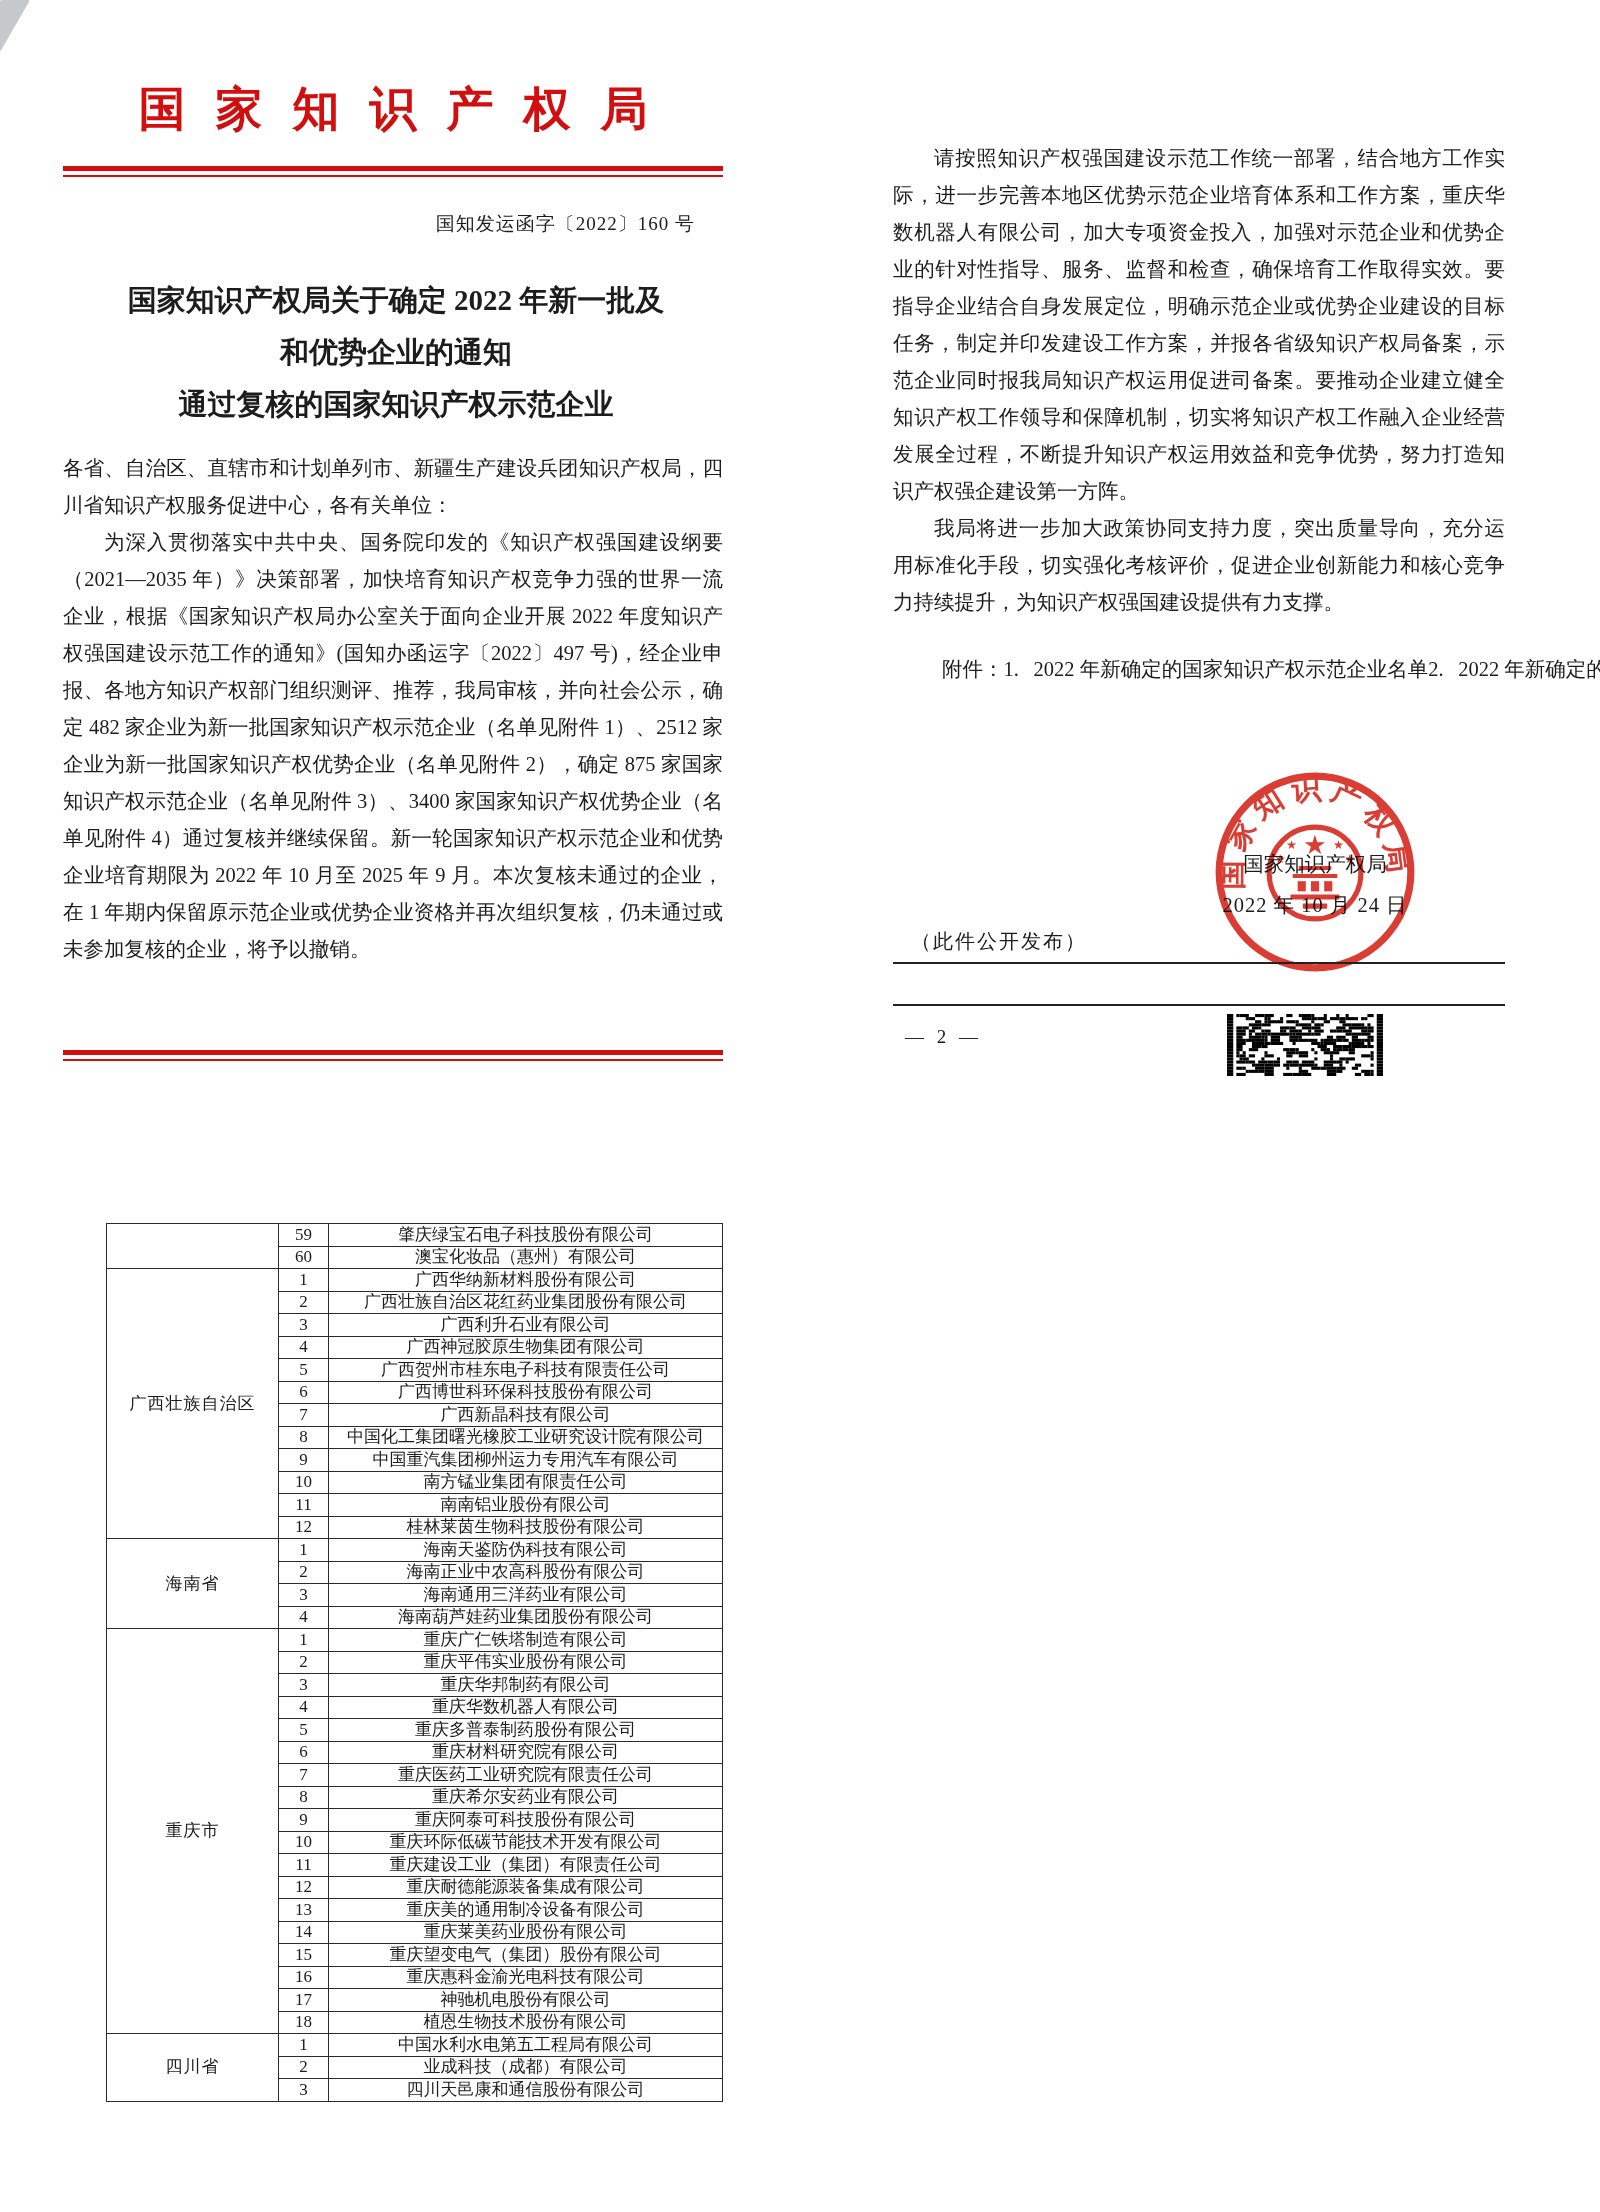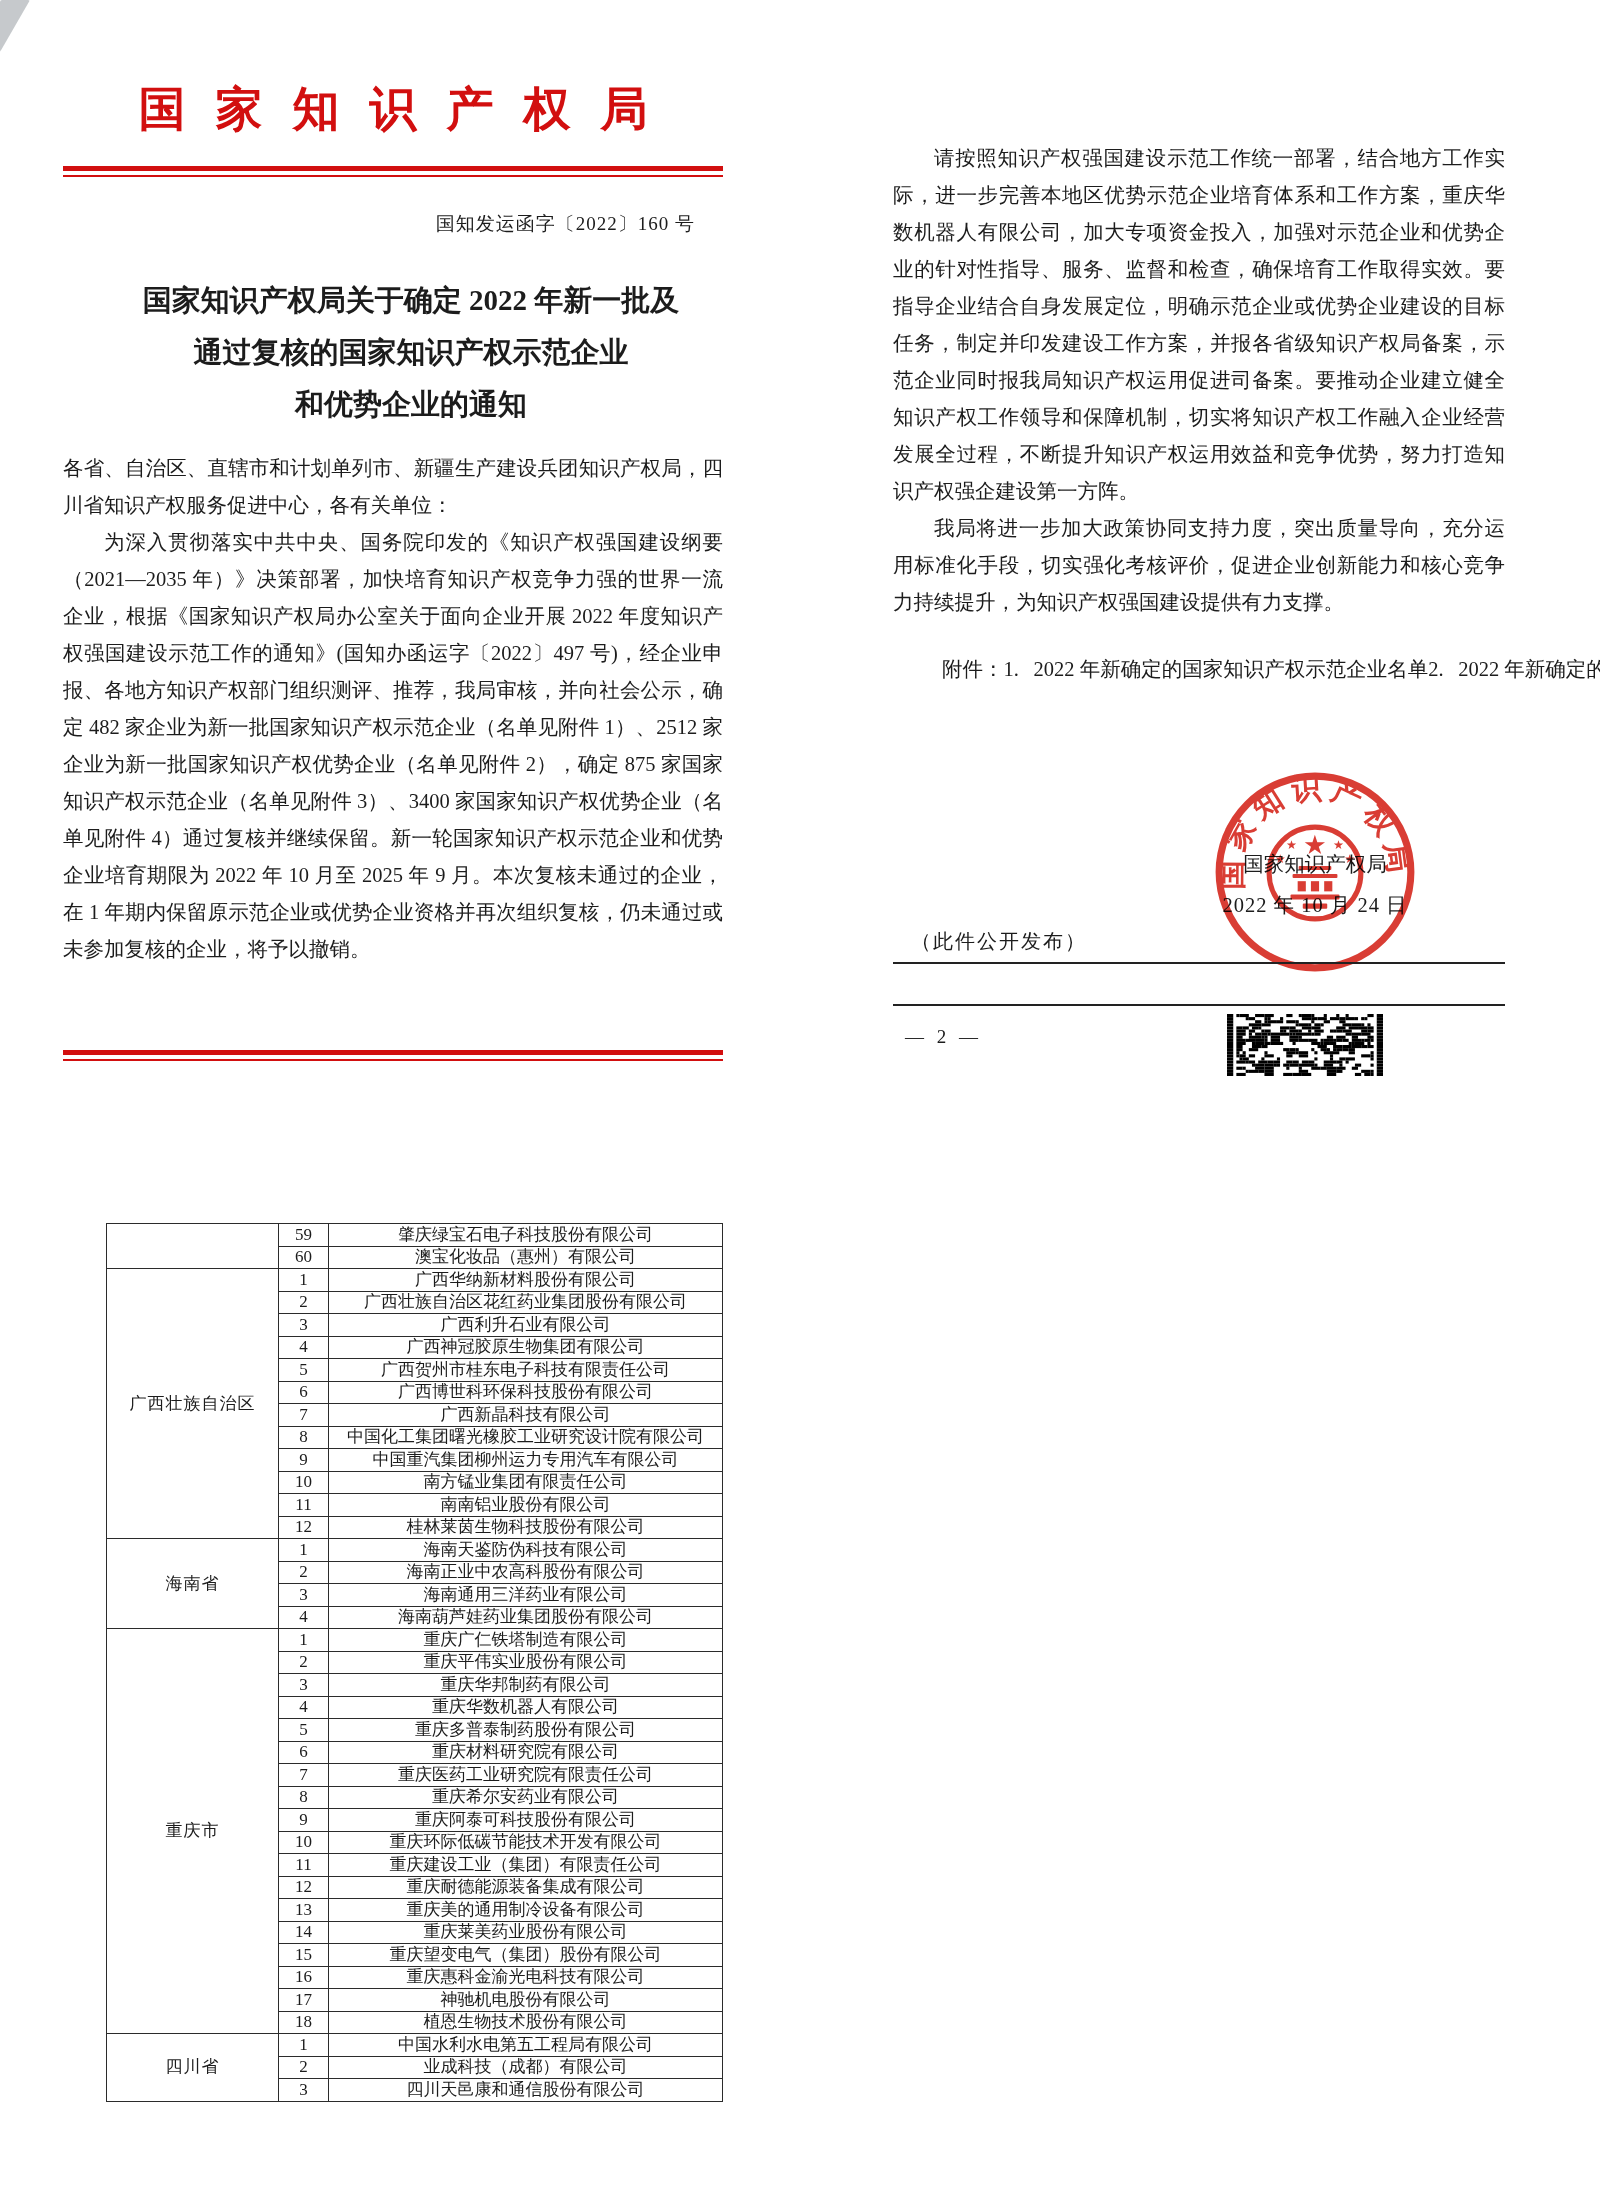--- a/index.html
+++ b/index.html
@@ -26,21 +26,21 @@
   .agency-header{
     left:0;top:80px;width:100%;text-align:center;
     font-size:47px;font-weight:bold;color:var(--red);
     letter-spacing:30px;padding-left:30px;box-sizing:border-box;
     line-height:58px;white-space:nowrap;
   }
   .red-rule{left:0;width:100%;height:4px;border-top:5px solid var(--red);border-bottom:2px solid var(--red);}
   .rule-top{top:166px;}
   .rule-bottom{top:1050px;}
   .doc-number{left:0;top:211px;width:100%;text-align:right;padding-right:28px;box-sizing:border-box;font-size:19px;letter-spacing:1px;}
-  .notice-title{left:18px;top:274px;width:100%;text-align:center;font-weight:bold;font-size:29px;line-height:52px;}
+  .notice-title{left:3px;top:274px;width:100%;text-align:center;font-weight:bold;font-size:29px;line-height:52px;}
   .body-text{font-size:20.5px;line-height:37px;text-align:justify;}
   .page1-body{left:0;top:450px;width:100%;}
   .page1-body p{margin:0;}
   .indent{text-indent:2em;}
 
   
   .page2{left:893px;top:0;width:612px;height:1120px;}
   .p2-par1{left:0;top:140px;width:100%;}
   .p2-par2{left:0;top:510px;width:100%;}
   .attachments{left:49px;top:650px;display:flex;font-size:20.5px;line-height:39px;}
@@ -79,22 +79,22 @@
 <div class="canvas">
 
   <div class="abs corner-artifact"></div>
 
   <div class="abs page1">
     <div class="abs agency-header">国家知识产权局</div>
     <div class="abs red-rule rule-top"></div>
     <div class="abs doc-number">国知发运函字〔2022〕160 号</div>
     <div class="abs notice-title">
       <div>国家知识产权局关于确定 2022 年新一批及</div>
+      <div>和优势企业的通知</div>
       <div>通过复核的国家知识产权示范企业</div>
-      <div>和优势企业的通知</div>
     </div>
     <div class="abs page1-body body-text">
       <p>各省、自治区、直辖市和计划单列市、新疆生产建设兵团知识产权局，四川省知识产权服务促进中心，各有关单位：</p>
       <p class="indent">为深入贯彻落实中共中央、国务院印发的《知识产权强国建设纲要（2021—2035 年）》决策部署，加快培育知识产权竞争力强的世界一流企业，根据《国家知识产权局办公室关于面向企业开展 2022 年度知识产权强国建设示范工作的通知》(国知办函运字〔2022〕497 号)，经企业申报、各地方知识产权部门组织测评、推荐，我局审核，并向社会公示，确定 482 家企业为新一批国家知识产权示范企业（名单见附件 1）、2512 家企业为新一批国家知识产权优势企业（名单见附件 2），确定 875 家国家知识产权示范企业（名单见附件 3）、3400 家国家知识产权优势企业（名单见附件 4）通过复核并继续保留。新一轮国家知识产权示范企业和优势企业培育期限为 2022 年 10 月至 2025 年 9 月。本次复核未通过的企业，在 1 年期内保留原示范企业或优势企业资格并再次组织复核，仍未通过或未参加复核的企业，将予以撤销。</p>
     </div>
     <div class="abs red-rule rule-bottom"></div>
   </div>
 
   <div class="abs page2">
     <p class="abs p2-par1 body-text indent" style="margin:0">请按照知识产权强国建设示范工作统一部署，结合地方工作实际，进一步完善本地区优势示范企业培育体系和工作方案，重庆华数机器人有限公司，加大专项资金投入，加强对示范企业和优势企业的针对性指导、服务、监督和检查，确保培育工作取得实效。要指导企业结合自身发展定位，明确示范企业或优势企业建设的目标任务，制定并印发建设工作方案，并报各省级知识产权局备案，示范企业同时报我局知识产权运用促进司备案。要推动企业建立健全知识产权工作领导和保障机制，切实将知识产权工作融入企业经营发展全过程，不断提升知识产权运用效益和竞争优势，努力打造知识产权强企建设第一方阵。</p>

